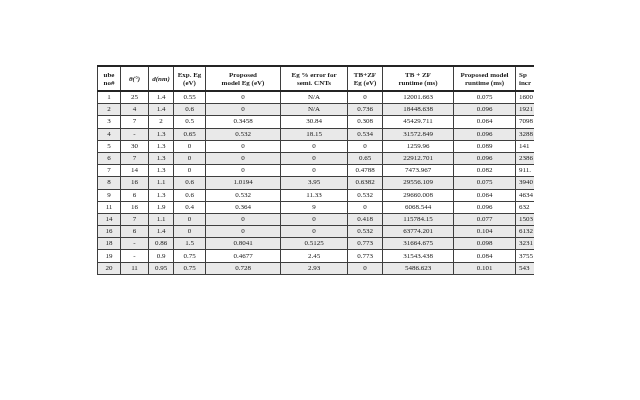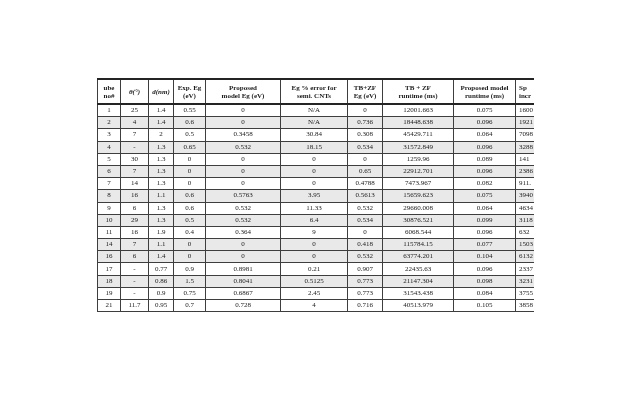--- a/index.html
+++ b/index.html
@@ -1,18 +1,18 @@
 <!DOCTYPE html>
 <html><head>
 <meta charset="utf-8">
 <style>
   html,body{margin:0;padding:0;}
   body{width:640px;height:400px;background:#ffffff;overflow:hidden;}
   .page{position:relative;width:640px;height:400px;background:#ffffff;}
-  .table-clip{position:absolute;left:97px;top:78px;width:437px;height:284px;overflow:hidden;}
+  .table-clip{position:absolute;left:97px;top:65px;width:437px;height:284px;overflow:hidden;}
   table{border-collapse:collapse;table-layout:fixed;width:455px;
         font-family:"Liberation Serif",serif;color:#1b1b1b;}
   th,td{border:1px solid #3e3e3e;overflow:hidden;}
   th{font-size:7px;font-weight:bold;white-space:pre-line;line-height:8px;height:21px;
      vertical-align:middle;text-align:center;padding:1px 0;
      border-top:2px solid #242424;border-bottom:2px solid #242424;}
   td{font-size:7px;height:11.2px;line-height:11px;text-align:center;padding:0;
      white-space:nowrap;background:#ffffff;}
   tr.alt td{background:#e9e9e9;}
   th.col-italic{font-style:italic;}
@@ -141,50 +141,38 @@
             <td>0.4788</td>
             <td>7473.967</td>
             <td>0.082</td>
             <td class="col-last">911.</td>
           </tr>
           <tr class="alt">
             <td>8</td>
             <td>16</td>
             <td>1.1</td>
             <td>0.6</td>
-            <td>0.5763</td>
+            <td>1.0194</td>
             <td>3.95</td>
-            <td>0.5613</td>
-            <td>15659.623</td>
+            <td>0.6382</td>
+            <td>29556.109</td>
             <td>0.075</td>
             <td class="col-last">3940</td>
           </tr>
           <tr>
             <td>9</td>
             <td>6</td>
             <td>1.3</td>
             <td>0.6</td>
             <td>0.532</td>
             <td>11.33</td>
             <td>0.532</td>
             <td>29660.008</td>
             <td>0.064</td>
             <td class="col-last">4634</td>
-          </tr>
-          <tr class="alt">
-            <td>10</td>
-            <td>29</td>
-            <td>1.3</td>
-            <td>0.5</td>
-            <td>0.532</td>
-            <td>6.4</td>
-            <td>0.534</td>
-            <td>30876.521</td>
-            <td>0.099</td>
-            <td class="col-last">3118</td>
           </tr>
           <tr>
             <td>11</td>
             <td>16</td>
             <td>1.9</td>
             <td>0.4</td>
             <td>0.364</td>
             <td>9</td>
             <td>0</td>
             <td>6068.544</td>
@@ -207,65 +195,53 @@
             <td>16</td>
             <td>6</td>
             <td>1.4</td>
             <td>0</td>
             <td>0</td>
             <td>0</td>
             <td>0.532</td>
             <td>63774.201</td>
             <td>0.104</td>
             <td class="col-last">6132</td>
-          </tr>
-          <tr>
-            <td>17</td>
-            <td>-</td>
-            <td>0.77</td>
-            <td>0.9</td>
-            <td>0.8981</td>
-            <td>0.21</td>
-            <td>0.907</td>
-            <td>22435.63</td>
-            <td>0.096</td>
-            <td class="col-last">2337</td>
           </tr>
           <tr class="alt">
             <td>18</td>
             <td>-</td>
             <td>0.86</td>
             <td>1.5</td>
             <td>0.8041</td>
             <td>0.5125</td>
             <td>0.773</td>
-            <td>21147.304</td>
+            <td>31664.675</td>
             <td>0.098</td>
             <td class="col-last">3231</td>
           </tr>
           <tr>
             <td>19</td>
             <td>-</td>
             <td>0.9</td>
             <td>0.75</td>
-            <td>0.6867</td>
+            <td>0.4677</td>
             <td>2.45</td>
             <td>0.773</td>
             <td>31543.438</td>
             <td>0.084</td>
             <td class="col-last">3755</td>
           </tr>
-          <tr>
-            <td>21</td>
-            <td>11.7</td>
+          <tr class="alt">
+            <td>20</td>
+            <td>11</td>
             <td>0.95</td>
-            <td>0.7</td>
+            <td>0.75</td>
             <td>0.728</td>
-            <td>4</td>
-            <td>0.716</td>
-            <td>40513.979</td>
-            <td>0.105</td>
-            <td class="col-last">3858</td>
+            <td>2.93</td>
+            <td>0</td>
+            <td>5486.623</td>
+            <td>0.101</td>
+            <td class="col-last">543</td>
           </tr>
         </tbody>
     </table>
   </div>
 </div>
 
 </body></html>

